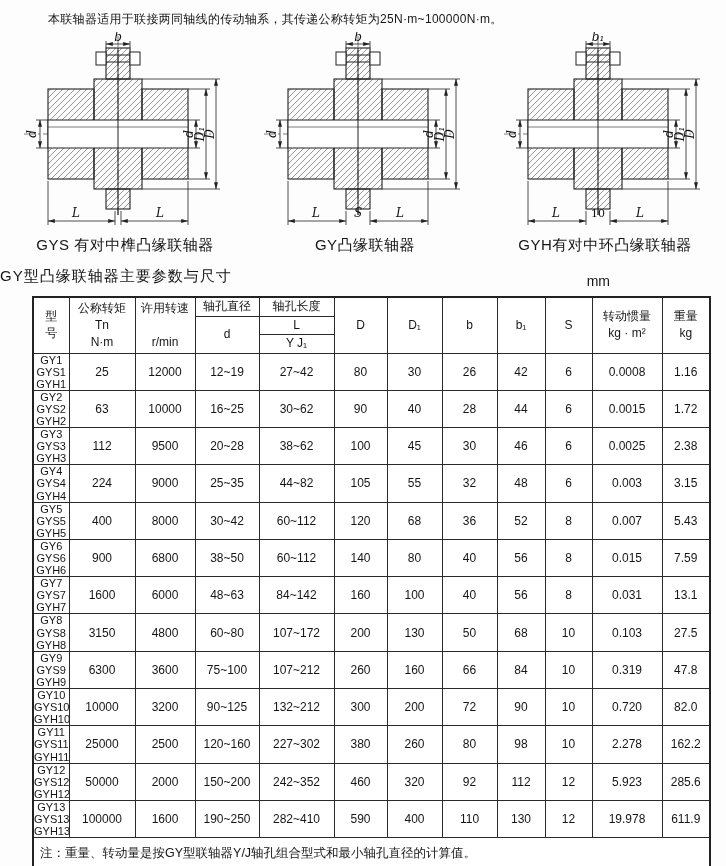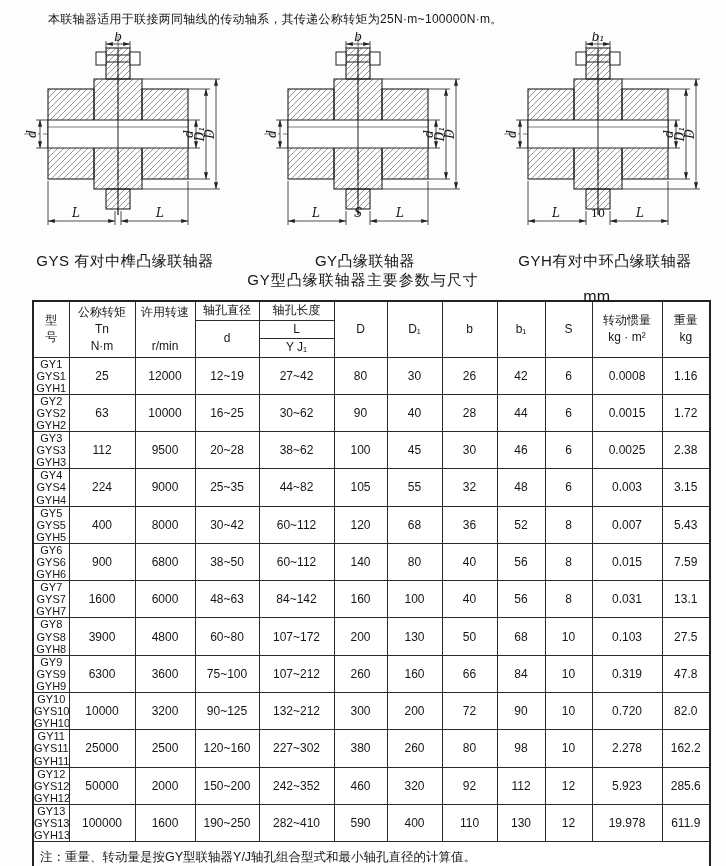--- a/index.html
+++ b/index.html
@@ -4,23 +4,23 @@
 <style>
   html,body{margin:0;padding:0;}
   body{
     width:726px;height:866px;background:#fdfdfd;color:#151515;
     font-family:"Liberation Sans","DejaVu Sans",sans-serif;
     position:relative;overflow:hidden;
   }
   .intro{padding:11px 30px 0 48px;font-size:12px;letter-spacing:.3px;}
   .diagrams{display:flex;justify-content:space-between;align-items:flex-end;padding:4px 8px 0 12px;}
   .diagram{text-align:center;}
-  .caption{font-size:15px;margin-top:16px;letter-spacing:.5px;}
-  .title-row{position:relative;text-align:center;font-size:15px;letter-spacing:1px;}
-  .unit{position:absolute;right:116px;top:17px;font-size:16px;letter-spacing:0;}
+  .caption{font-size:15px;margin-top:0;letter-spacing:.5px;}
+  .title-row{position:relative;font-size:15px;margin-top:12px;letter-spacing:1px;}
+  .unit{position:absolute;right:116px;top:6px;font-size:14px;letter-spacing:0;}
   table.params{
     border-collapse:collapse;table-layout:fixed;
     margin:10px 0 0 32px;width:677px;
     border:2px solid #222;background:#fff;
   }
   table.params th,table.params td{
     border:1px solid #2a2a2a;text-align:center;font-weight:normal;
     padding:0;overflow:hidden;
   }
   th{font-size:12px;white-space:pre-line;line-height:1.4;}
@@ -403,21 +403,21 @@
         <td>40</td>
         <td>56</td>
         <td>8</td>
         <td>0.031</td>
         <td>13.1</td>
       </tr>
       <tr>
         <td class="model">GY8
 GYS8
 GYH8</td>
-        <td>3900</td>
+        <td>3150</td>
         <td>4800</td>
         <td>60~80</td>
         <td>107~172</td>
         <td>200</td>
         <td>130</td>
         <td>50</td>
         <td>68</td>
         <td>10</td>
         <td>0.103</td>
         <td>27.5</td>

